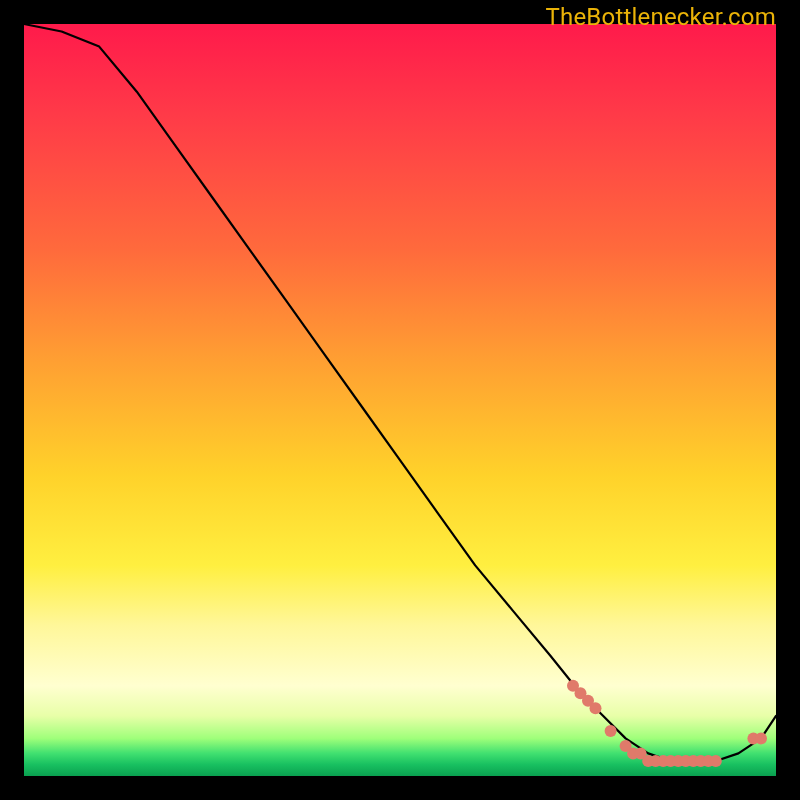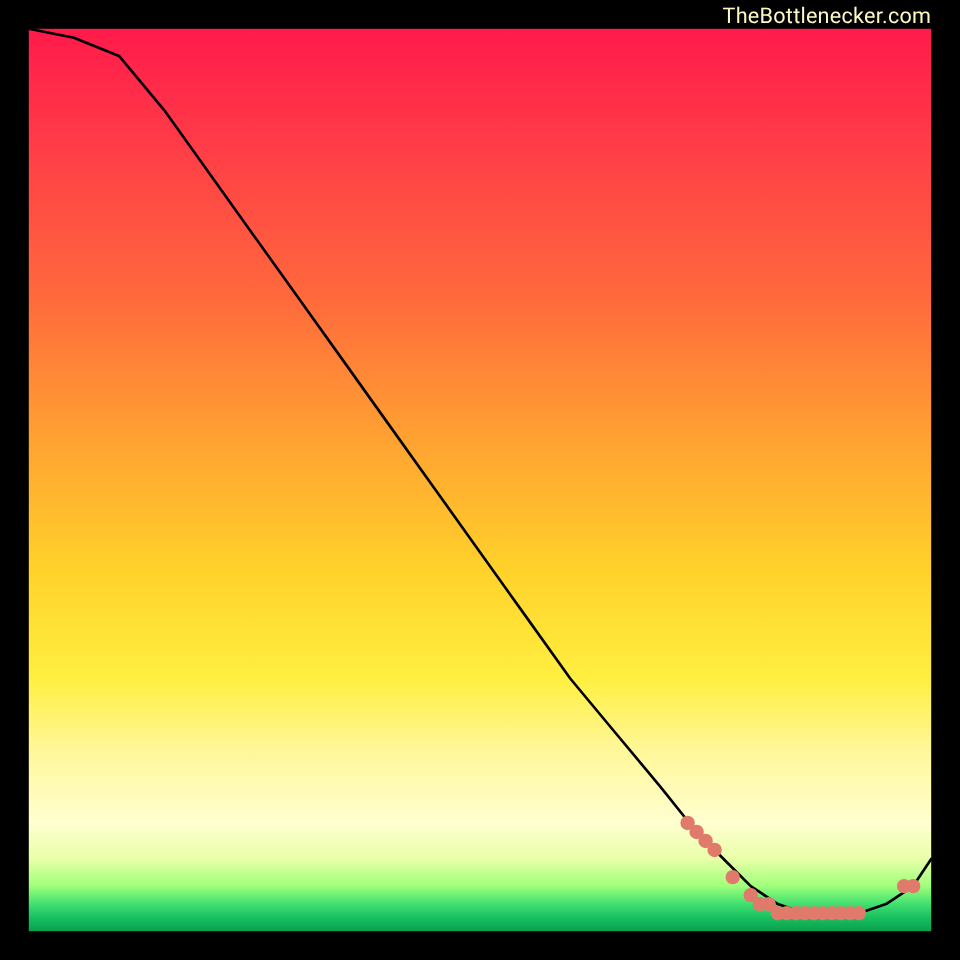--- a/index.html
+++ b/index.html
@@ -38,22 +38,22 @@
       #9fff7a 95%,
       #40e070 97%,
       #18c060 98.5%,
       #0aa050 100%
     );
   }
   .attribution {
     position: absolute;
     top: 3px;
     right: 24px;
-    color: #fef9c3;
-    font-size: 18px;
+    color: #eab308;
+    font-size: 24px;
     letter-spacing: 0.2px;
     user-select: none;
   }
   svg.curve {
     position: absolute;
     left: 0;
     top: 0;
     width: 752px;
     height: 752px;
     overflow: visible;

